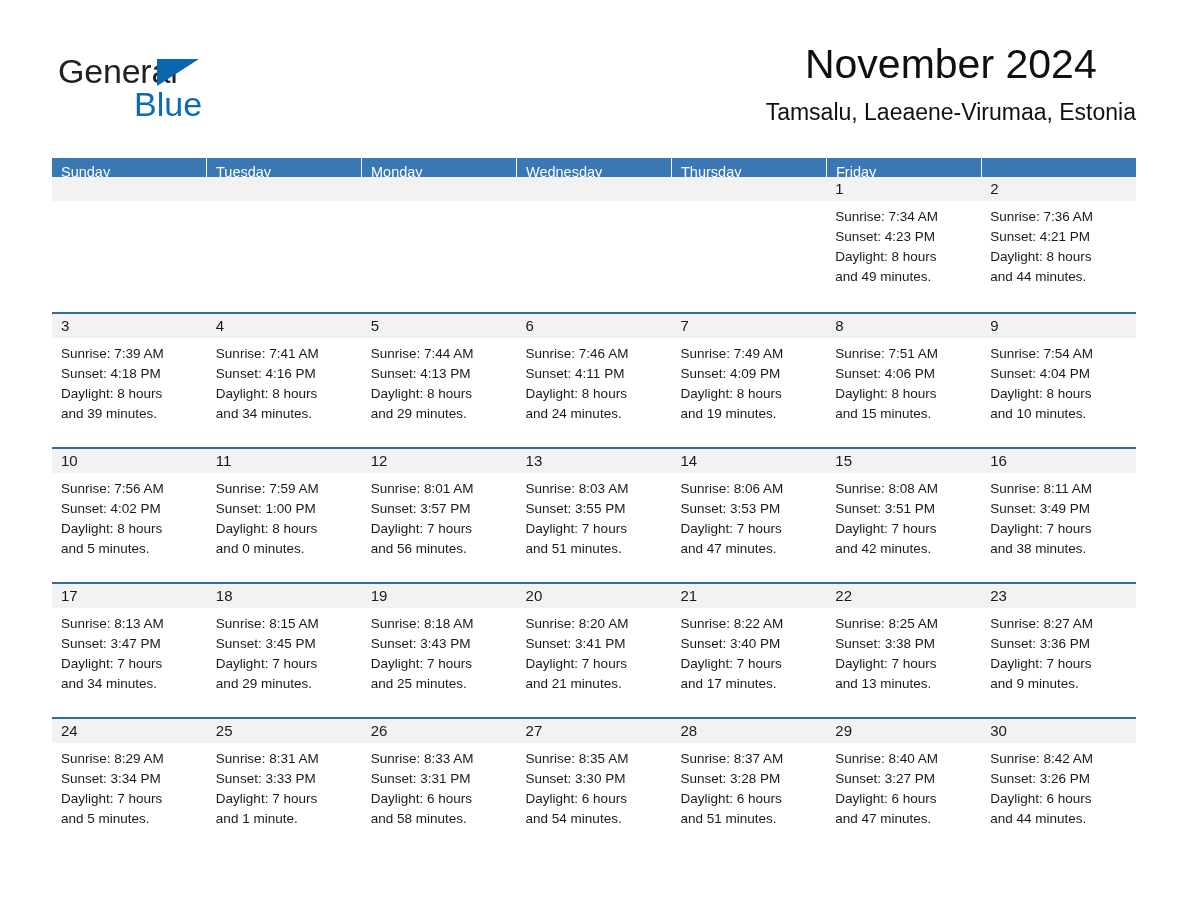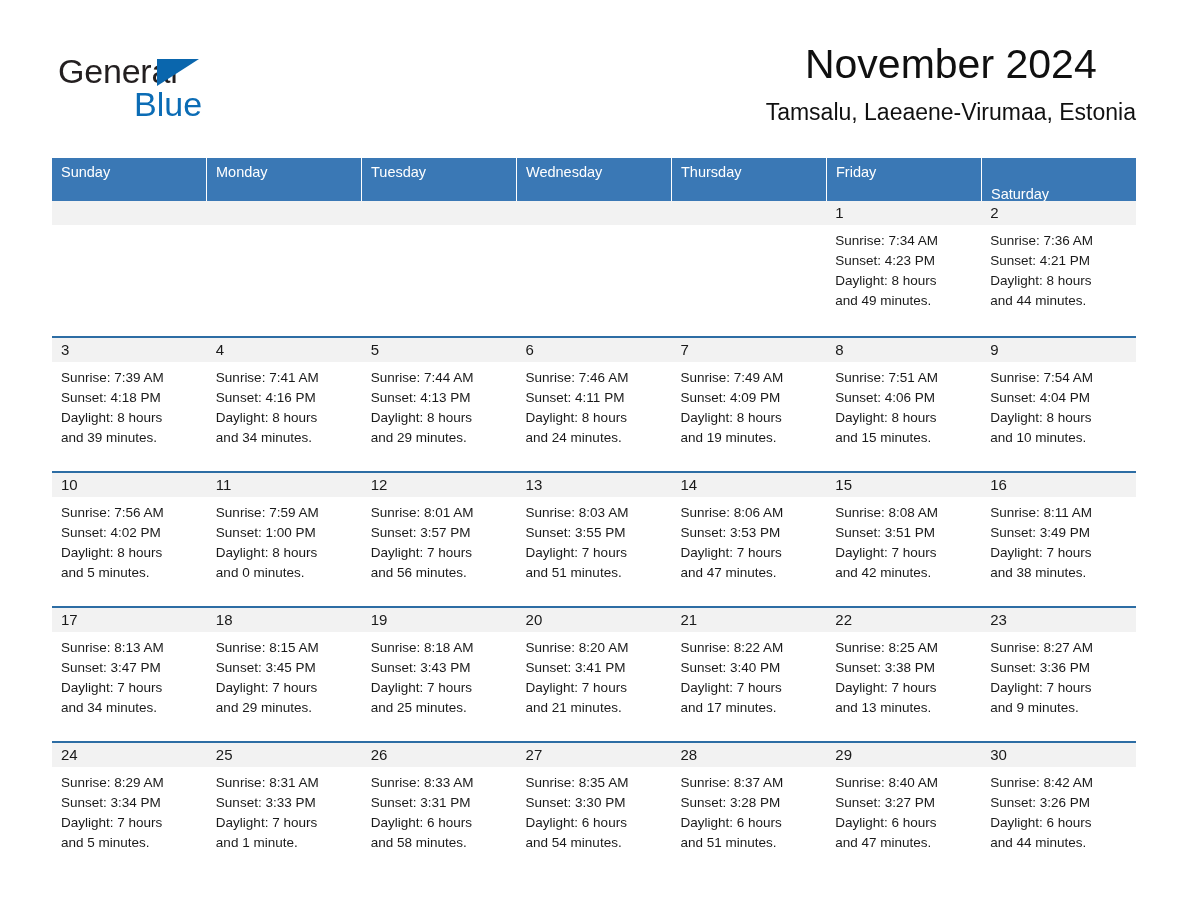--- a/index.html
+++ b/index.html
@@ -87,21 +87,21 @@
   
   .calendar {
     position: absolute;
     left: 52px;
     top: 158px;
     width: 1084px;
   }
   .cal-head {
     display: flex;
     background: #3a78b5;
-    height: 43px;
+    height: 19px;
   }
   .cal-head .hcell {
     flex: 1 1 0;
     min-width: 0;
     color: #ffffff;
     font-size: 14.5px;
     line-height: 29px;
     padding-left: 9px;
     border-right: 1px solid #ffffff;
     white-space: nowrap;
@@ -158,22 +158,22 @@
       <h1 class="month-title">November 2024</h1>
       <h2 class="location">Tamsalu, Laeaene-Virumaa, Estonia</h2>
     </div>
 
   </div>
 
   <div class="calendar">
 
     <div class="cal-head">
       <div class="hcell">Sunday</div>
+      <div class="hcell">Tuesday</div>
       <div class="hcell">Monday</div>
-      <div class="hcell">Tuesday</div>
       <div class="hcell">Wednesday</div>
       <div class="hcell">Thursday</div>
       <div class="hcell">Friday</div>
       <div class="hcell">Saturday</div>
     </div>
 
     <div id="weeks-container">
         <div class="week">
           <div class="daycell empty">
             <div class="daynum-strip"></div>

